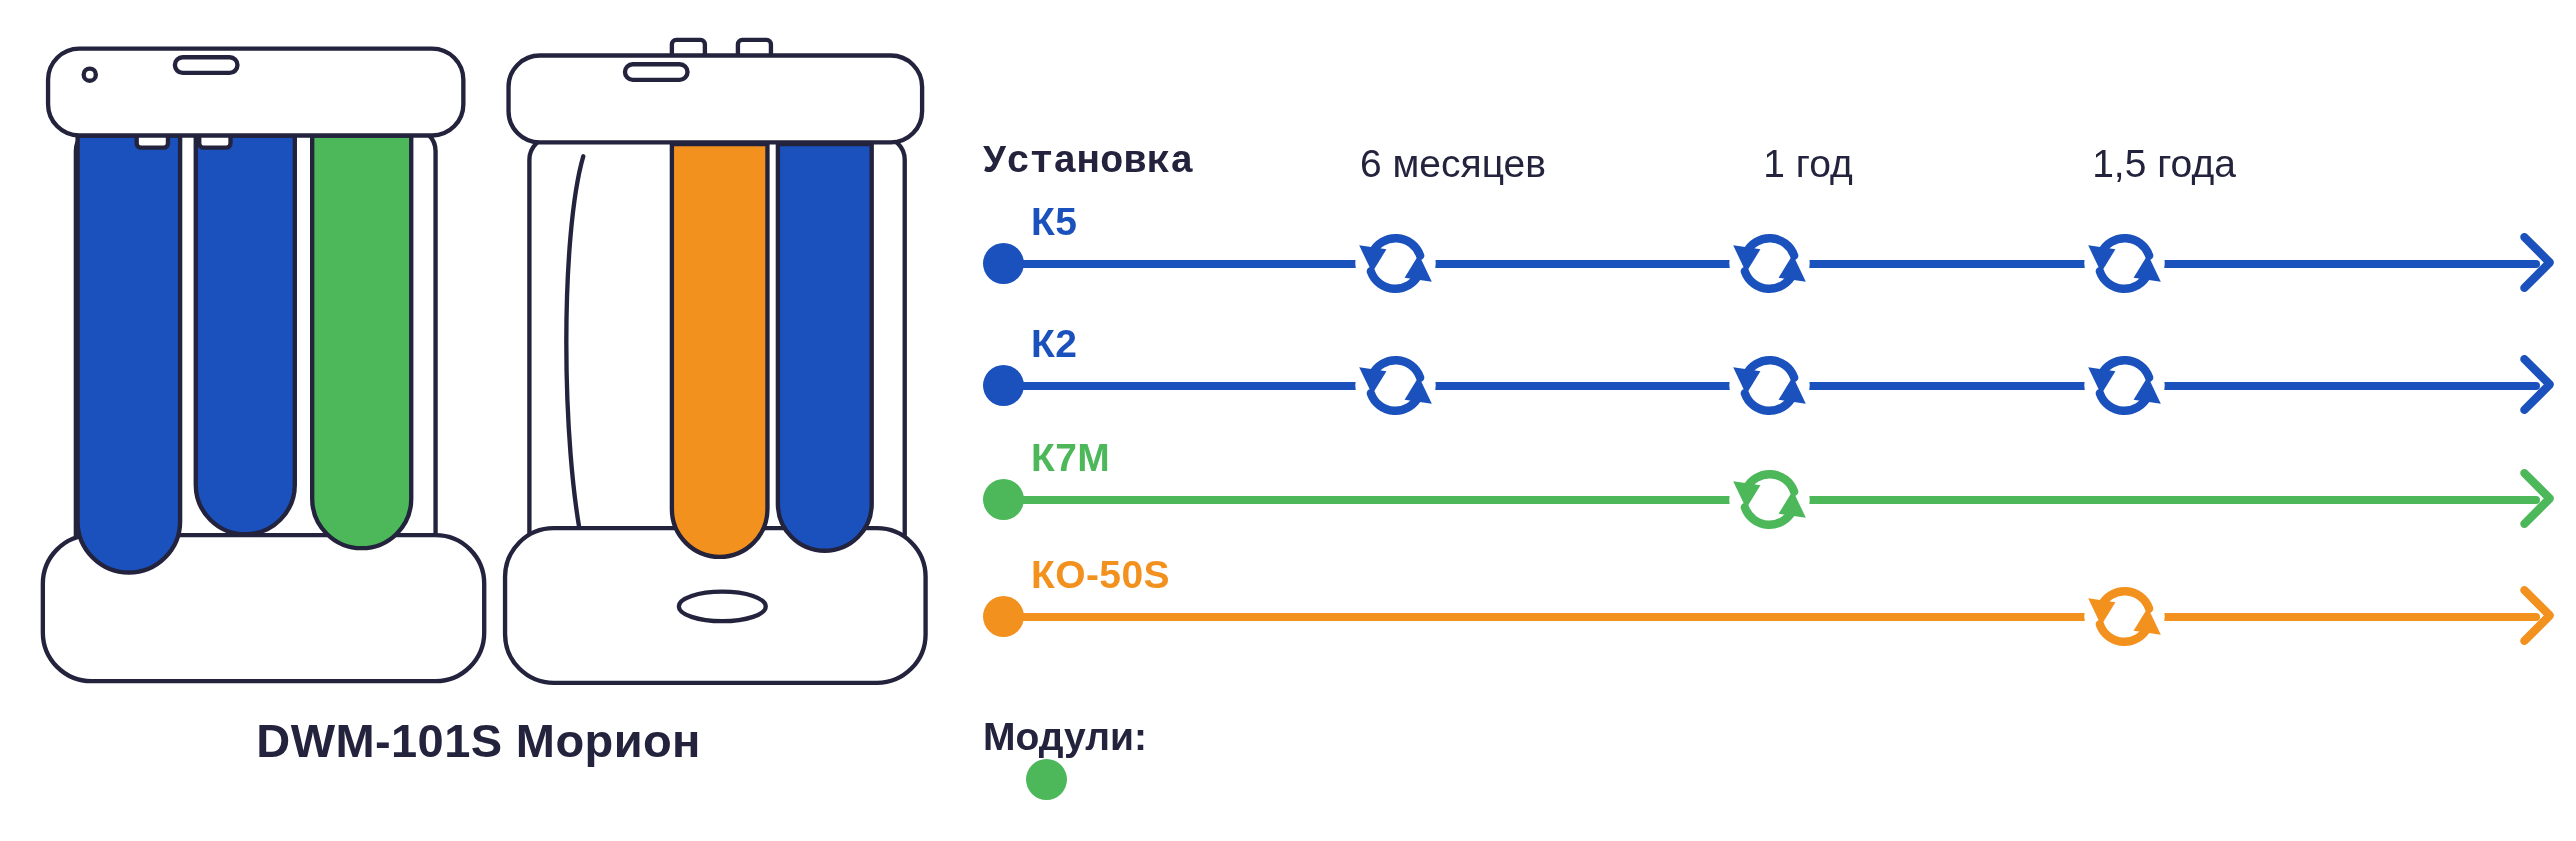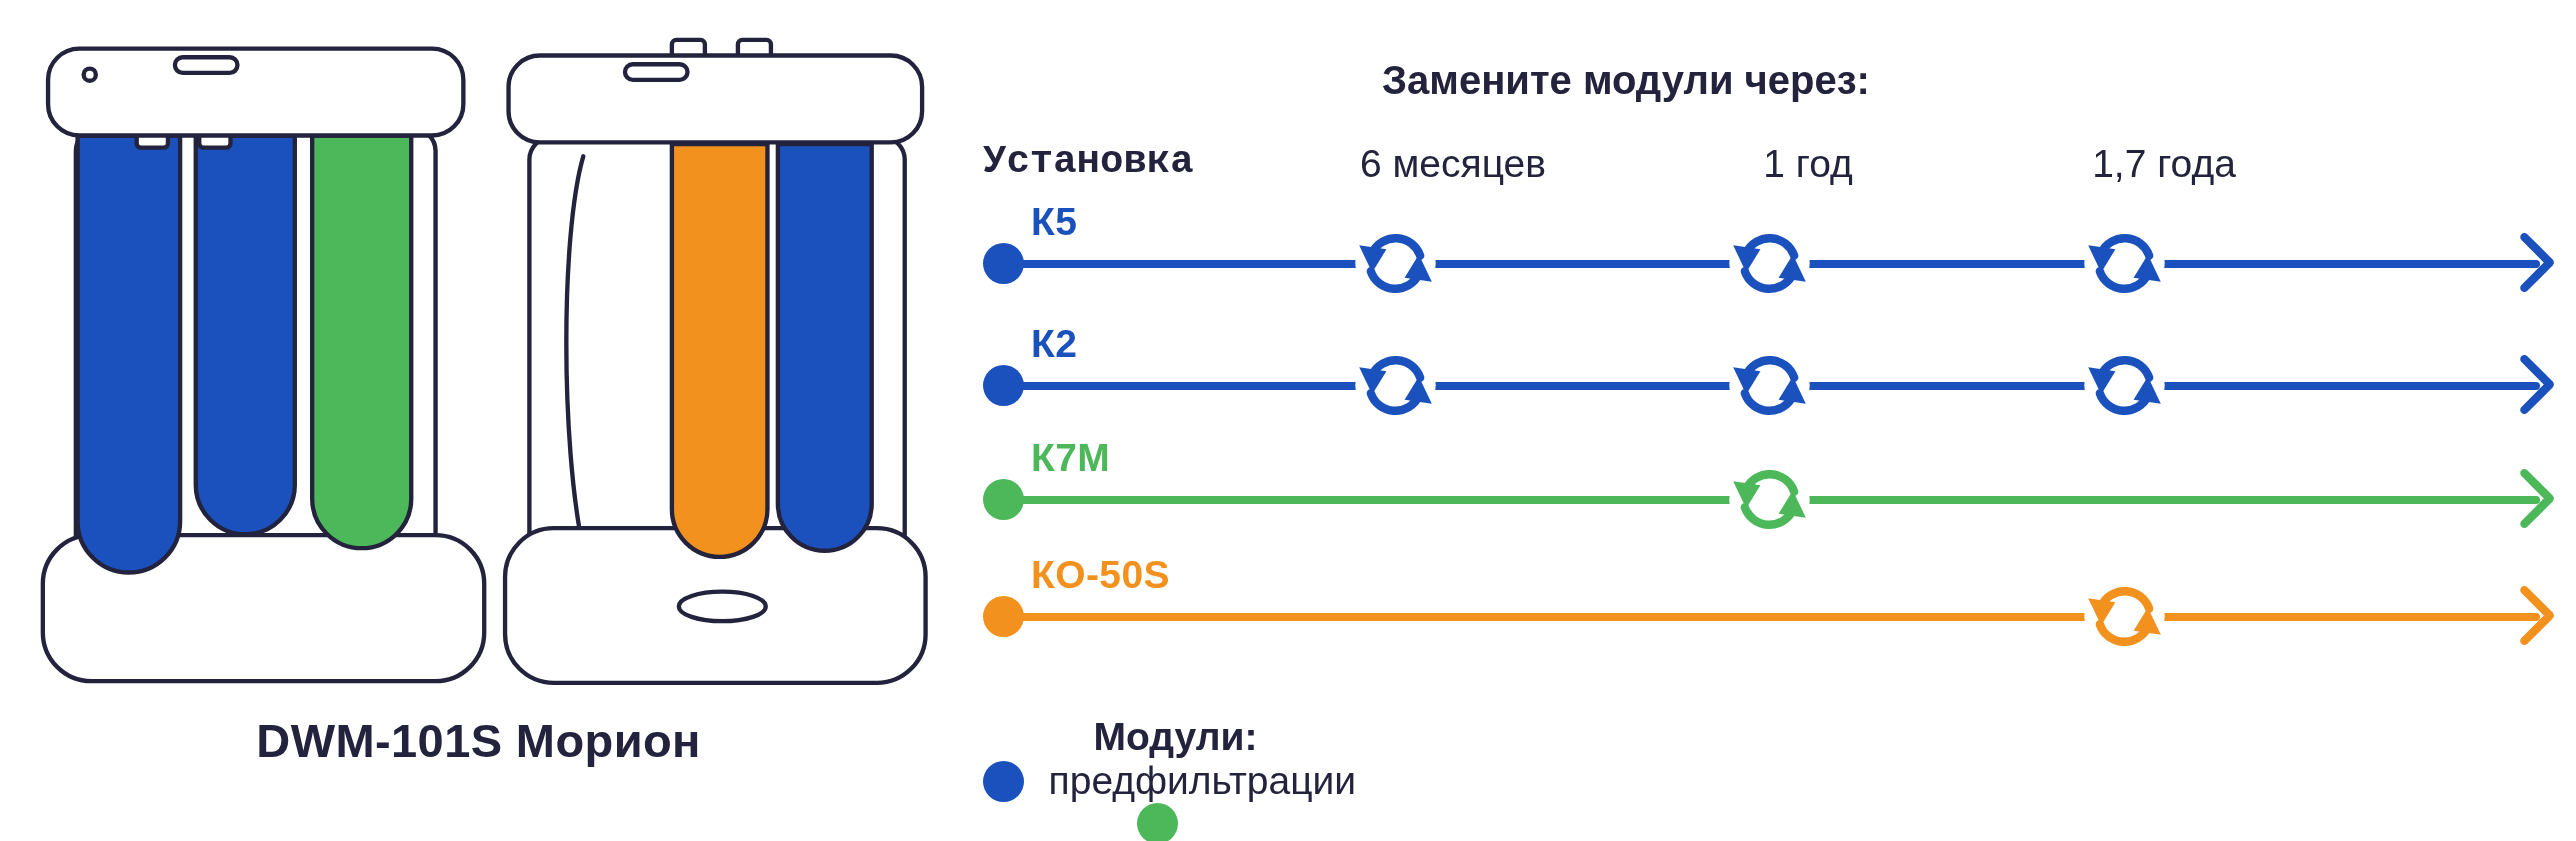--- a/index.html
+++ b/index.html
@@ -79,25 +79,24 @@
         <path d="M864 136 h108 v414 a54 54 0 0 1 -108 0 Z" fill="#1a51bc"></path>
         <rect x="742" y="16" width="38" height="28" rx="5" fill="#fff"></rect>
         <rect x="818" y="16" width="38" height="28" rx="5" fill="#fff"></rect>
         <rect x="554" y="34" width="476" height="100" rx="36" fill="#fff"></rect>
         <rect x="688" y="44" width="72" height="18" rx="9" fill="#fff"></rect>
       </g>
     </g>
   </svg>
   <div class="caption">DWM-101S Морион</div>
 
-  <div class="title">Замените модули через:</div>
   <div class="install">Установка</div>
   <div class="colhead" style="left:1414px">6 месяцев</div>
   <div class="colhead" style="left:1769px">1 год</div>
-  <div class="colhead" style="left:2125px">1,7 года</div>
+  <div class="colhead" style="left:2125px">1,5 года</div>
 
   <div class="trow blue" style="top:263px">
     <div class="line"></div>
     <span class="dot"></span>
     <span class="rlabel">К5</span>
     <svg class="sync" style="left:371px" viewBox="0 0 94 94" width="83" height="83">
         <use href="#sync-icon"></use>
       </svg>
     <svg class="sync" style="left:745px" viewBox="0 0 94 94" width="83" height="83">
         <use href="#sync-icon"></use>
@@ -148,22 +147,18 @@
         <use href="#sync-icon"></use>
       </svg>
     <svg class="endarrow" viewBox="0 0 44 72" width="39" height="63">
         <use href="#chevron-icon"></use>
       </svg>
   </div>
 
   <div class="legend">
     <span class="ltitle">Модули:</span>
     <span class="item">
-      <span class="ldot bg-blue"></span>
-      <span class="llabel">предфильтрации</span>
-    </span>
-    <span class="item">
       <span class="ldot bg-green"></span>
     </span>
   </div>
 
 </div>
 
 
 </body></html>

